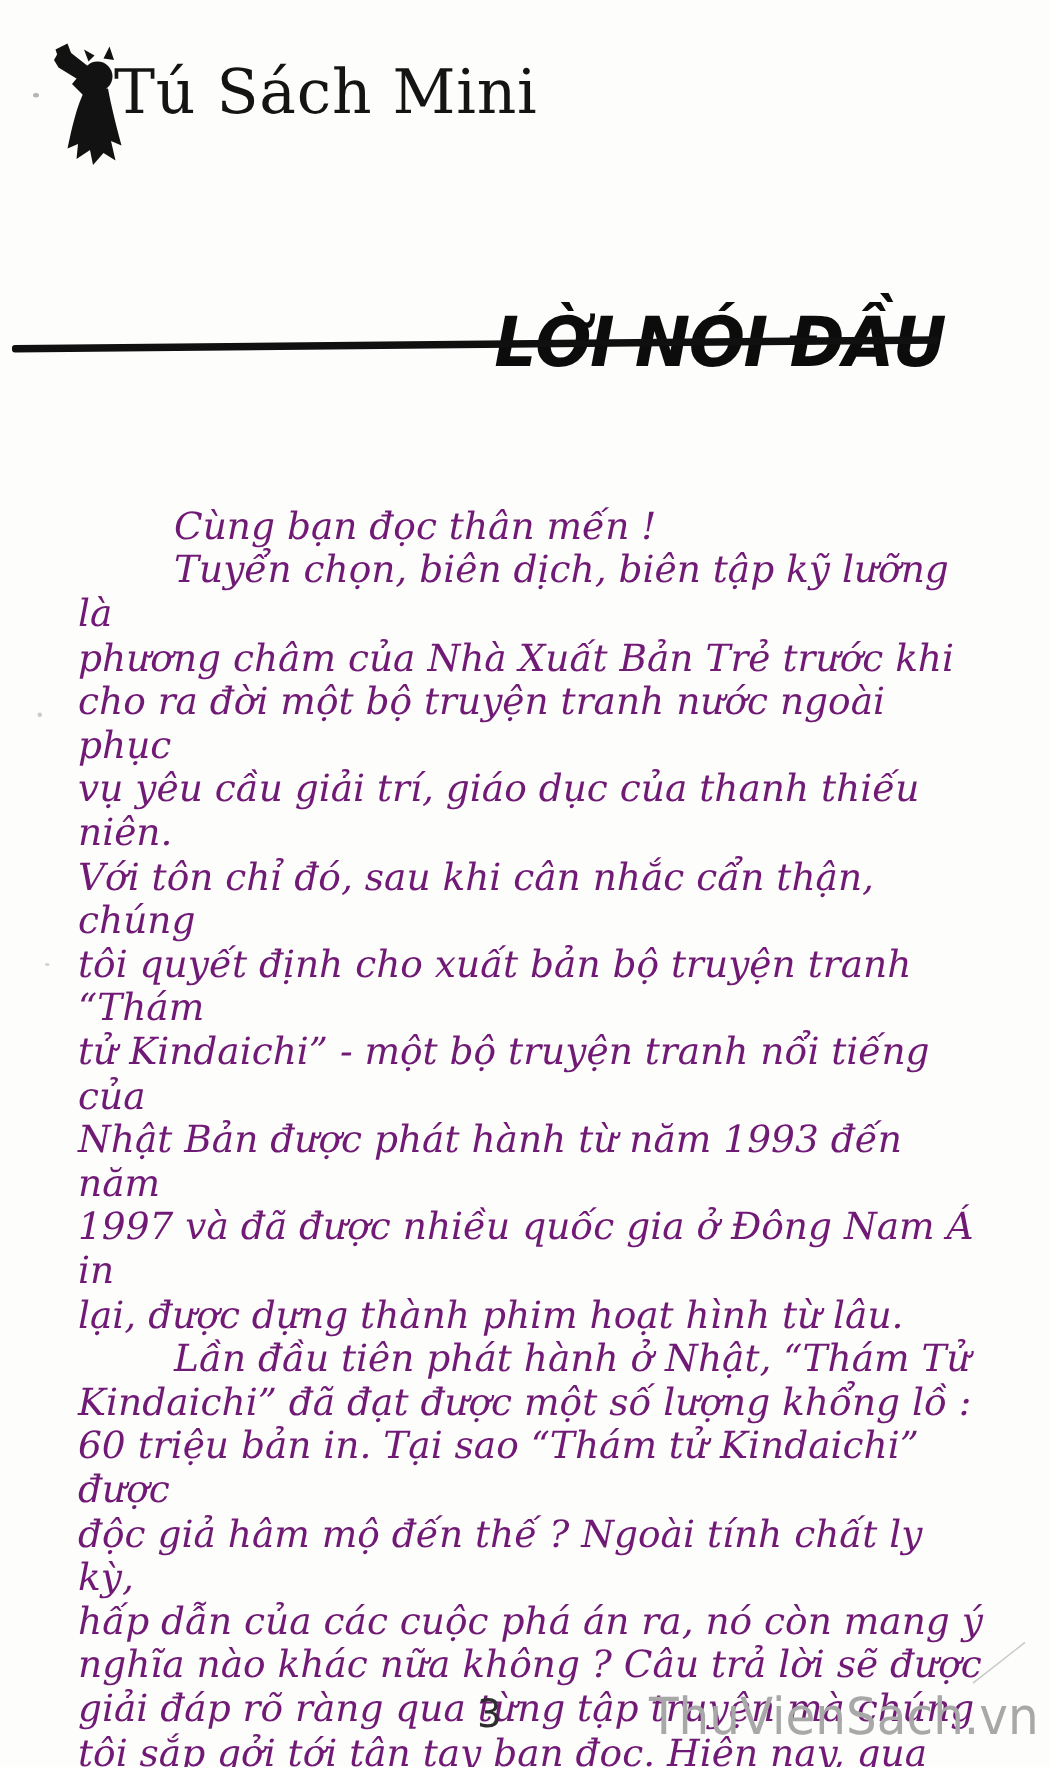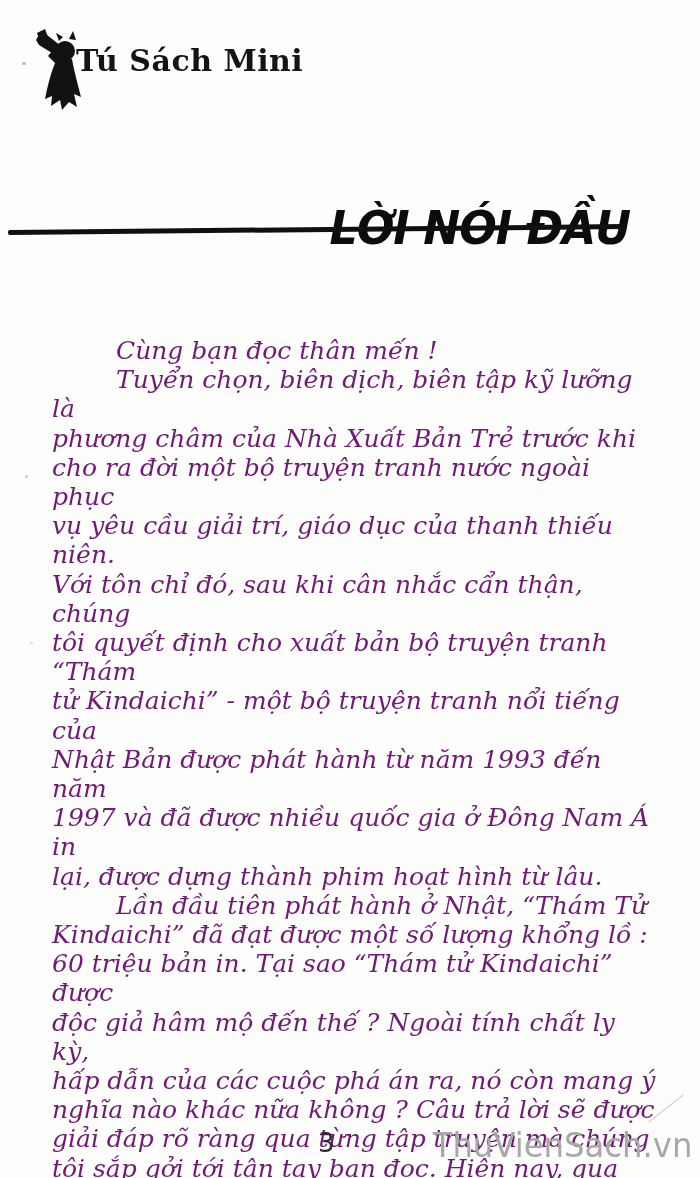--- a/index.html
+++ b/index.html
@@ -11,21 +11,21 @@
     font-family:"DejaVu Serif","Liberation Serif",serif;
     color:#1b1b1b;
   }
 
   
   .logo{position:absolute;left:34px;top:22px;width:260px;height:92px;}
   .logo-mascot{position:absolute;left:2px;top:4px;width:52px;height:86px;}
   .logo-title{
     position:absolute;left:42px;top:24px;
     font-family:"DejaVu Serif","Liberation Serif",serif;
-    font-weight:bold;font-size:30px;line-height:30px;color:#141414;
+    font-weight:normal;font-size:41px;line-height:30px;color:#141414;
     white-space:nowrap;letter-spacing:0.5px;
   }
   .logo-url{
     position:absolute;left:44px;top:60px;
     font-family:"DejaVu Sans Mono","Liberation Mono",monospace;
     font-weight:bold;font-size:16px;color:#9b9b9b;
     white-space:nowrap;letter-spacing:0.5px;
   }
 
   

